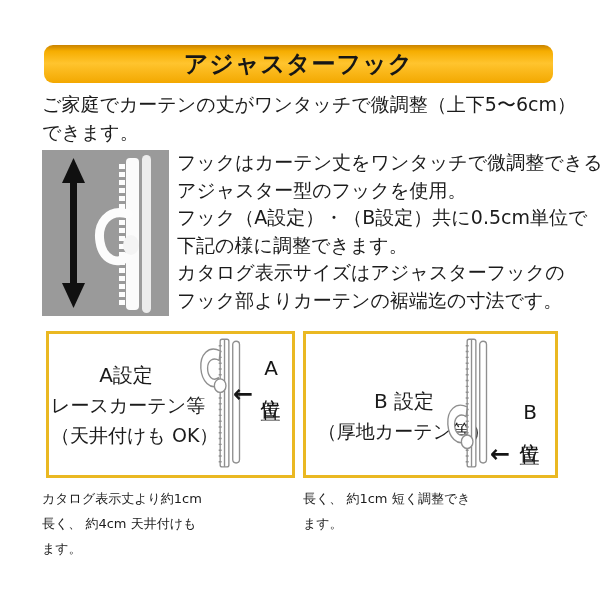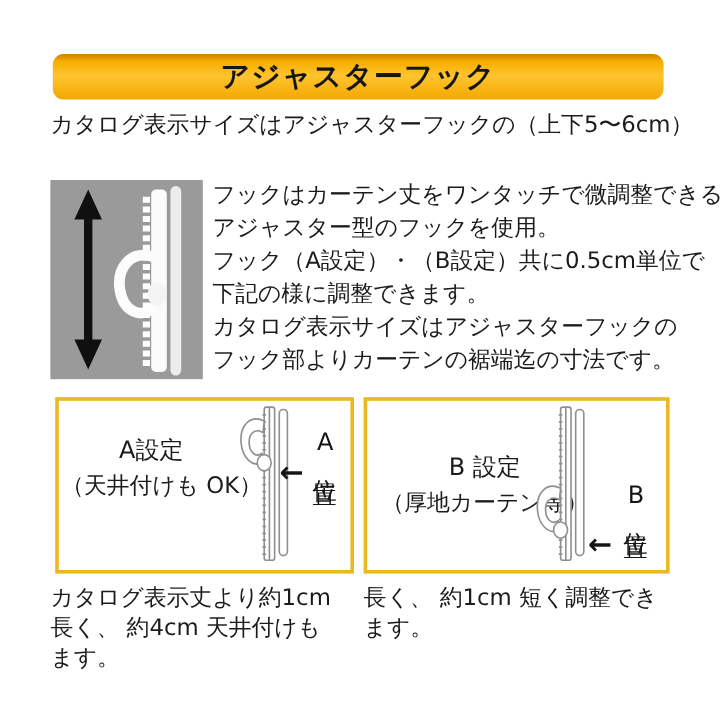--- a/index.html
+++ b/index.html
@@ -20,47 +20,48 @@
   .intro{left:42px;top:90px;}
   .gray-panel{left:42px;top:150px;width:127px;height:166px;background:#9a9a9a;}
   .desc{left:177px;top:149px;line-height:27.5px;}
   .setting-box{
     top:331px;height:147px;background:#ffffff;border:3px solid #eab822;box-sizing:border-box;
   }
   .box-a{left:46px;width:249px;}
   .box-b{left:303px;width:255px;}
   .box-text{position:absolute;text-align:center;font-size:19px;line-height:30px;white-space:nowrap;}
   .box-a .box-text{left:2px;top:26px;width:150px;}
-  .box-b .box-text{left:0px;top:40px;width:196px;}
+  .box-b .box-text{left:0px;top:52px;width:196px;}
   .box-heading{font-size:20px;}
   .hook-line{position:absolute;top:2px;width:58px;height:138px;}
   .box-a .hook-line{left:147px;}
   .box-b .hook-line{left:137px;}
   .vlabel{
     position:absolute;writing-mode:vertical-rl;text-orientation:upright;
     font-size:20px;line-height:1;letter-spacing:3px;color:#151515;
   }
   .box-a .vlabel{left:212px;top:22px;}
   .box-b .vlabel{left:214px;top:66px;}
   .larrow{position:absolute;font-size:24px;font-weight:bold;color:#151515;line-height:1;}
   .box-a .larrow{left:184px;top:48px;}
   .box-b .larrow{left:184px;top:108px;}
-  .caption{font-size:19px;line-height:25px;white-space:nowrap;}
+  .caption{font-size:13px;line-height:25px;white-space:nowrap;}
   .cap-a{left:42px;top:486px;}
   .cap-b{left:303px;top:486px;}
 </style>
 </head>
 <body>
 
 <div class="abs banner">
   <span>アジャスターフック</span>
 </div>
 
 <div class="abs intro txt19">
-  <div>カタログ表示サイズはアジャスターフックの（上下5〜6cm）</div>
+  <div>ご家庭でカーテンの丈がワンタッチで微調整（上下5〜6cm）</div>
+  <div>できます。</div>
 </div>
 
 <div class="abs gray-panel">
   <svg width="127" height="166" viewBox="0 0 127 166">
 
     <g fill="#101010">
       <rect x="28" y="28" width="7" height="110"></rect>
       <polygon points="31.5,8 20,33 43,33"></polygon>
       <polygon points="31.5,158 20,133 43,133"></polygon>
     </g>
@@ -80,20 +81,21 @@
   <div>アジャスター型のフックを使用。</div>
   <div>フック（A設定）・（B設定）共に0.5cm単位で</div>
   <div>下記の様に調整できます。</div>
   <div>カタログ表示サイズはアジャスターフックの</div>
   <div>フック部よりカーテンの裾端迄の寸法です。</div>
 </div>
 
 <div class="abs setting-box box-a">
   <div class="box-text">
     <div class="box-heading">A設定</div>
+    <div>レースカーテン等</div>
     <div>（天井付けも OK）</div>
   </div>
   <svg class="hook-line" viewBox="0 0 60 140">
     <g stroke="#8f8f8f" stroke-width="1.4" fill="#ffffff">
       <rect x="25" y="2" width="9" height="132" rx="2"></rect>
       <line x1="29.5" y1="2" x2="29.5" y2="134"></line>
       <rect x="38" y="4" width="7" height="126" rx="3.5"></rect>
       <line x1="25" y1="8" x2="25" y2="130" stroke-dasharray="1.5 4.5" stroke-width="3"></line>
       <g transform="translate(0,4)">
         <path d="M25,10 C13,4 4,14 5,28 C6,42 15,50 23,46 L23,38 C17,42 12,36 12,28 C12,20 18,16 24,20 Z"></path>

